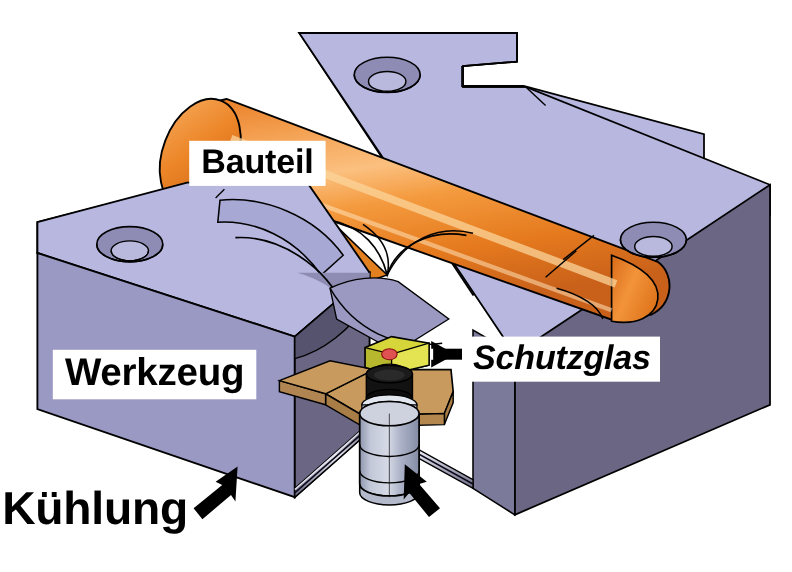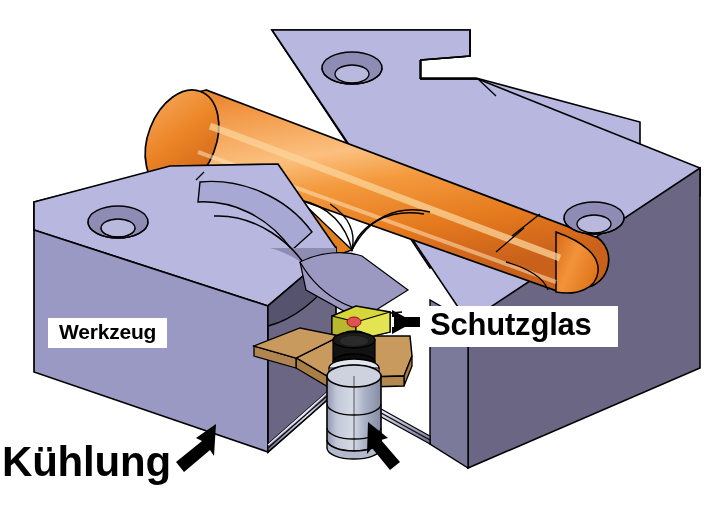--- a/index.html
+++ b/index.html
@@ -22,22 +22,22 @@
     position:absolute;
     color:#000000;
     font-weight:bold;
     font-family:"Liberation Sans","DejaVu Sans",sans-serif;
     white-space:nowrap;
     line-height:1.12;
     letter-spacing:-0.2px;
     background:transparent;
   }
   #lbl-bauteil{left:172px;top:128px;font-size:31px;padding:3px 11px 5px 11px;}
-  #lbl-werkzeug{left:48px;top:318px;font-size:21px;padding:3px 11px 5px 11px;}
-  #lbl-schutzglas{left:420px;top:306px;font-size:31px;padding:3px 26px 5px 10px;}
+  #lbl-werkzeug{left:48px;top:318px;font-size:35px;padding:3px 11px 5px 11px;}
+  #lbl-schutzglas{left:420px;top:306px;font-size:31px;padding:3px 8px 5px 10px;font-style:italic;}
   #lbl-irsensor{left:330px;top:470px;font-size:31px;}
   #lbl-kuehlung{left:2px;top:438px;font-size:42px;}
 </style>
 </head>
 <body>
 
 <div id="stage">
 
   <svg id="scene" viewBox="0 0 720 520">
     <defs>
@@ -243,20 +243,21 @@
 
     <g>
       <path d="M368,422 L388,438 L381,440 L400,462 L390,470 L372,448 L367,454 Z" fill="#000000"></path>
     </g>
 
     <g>
       <path d="M216,424 L196,438 L202,441 L176,462 L184,472 L210,450 L214,456 Z" fill="#000000"></path>
     </g>
   </svg>
 
+  <div class="label-box" id="lbl-bauteil">Bauteil</div>
 
   <div class="label-box" id="lbl-werkzeug">Werkzeug</div>
 
   <div class="label-box" id="lbl-schutzglas">Schutzglas</div>
 
 
   <div class="label-plain" id="lbl-kuehlung">
     <div>Kühlung</div>
   </div>
 

